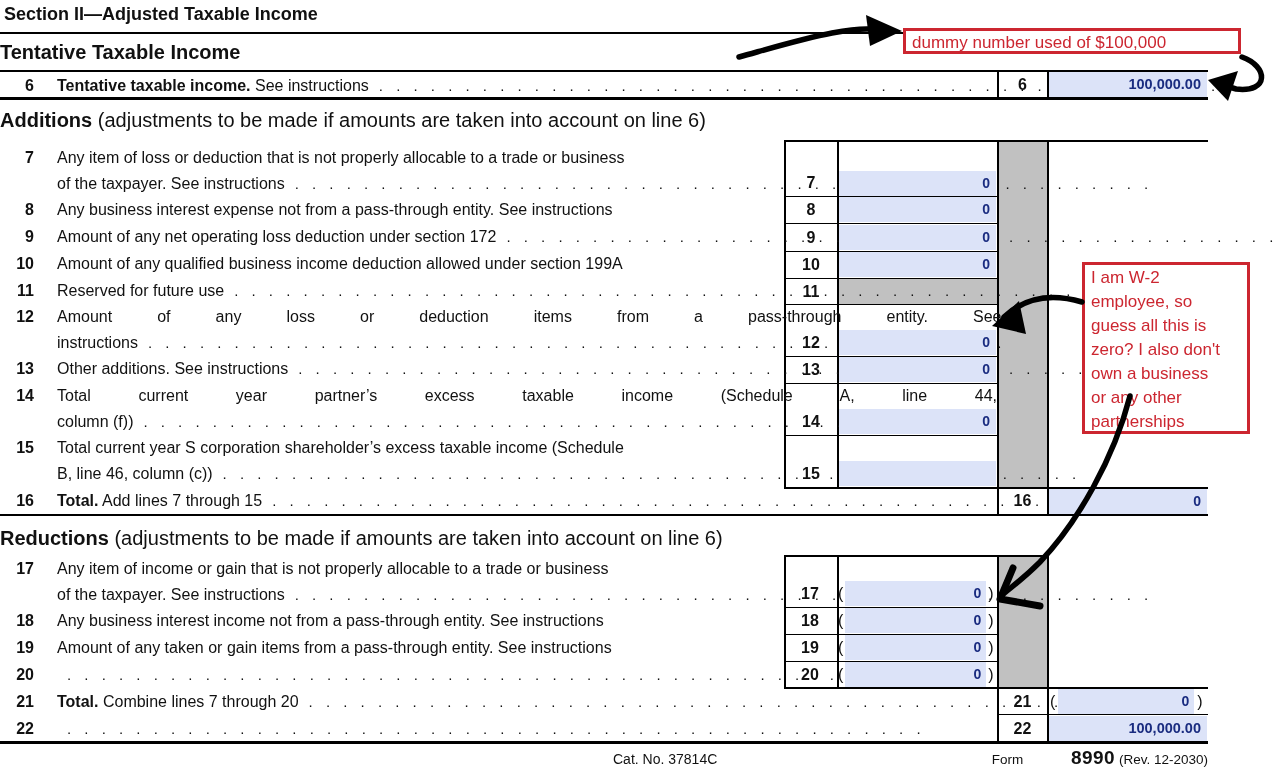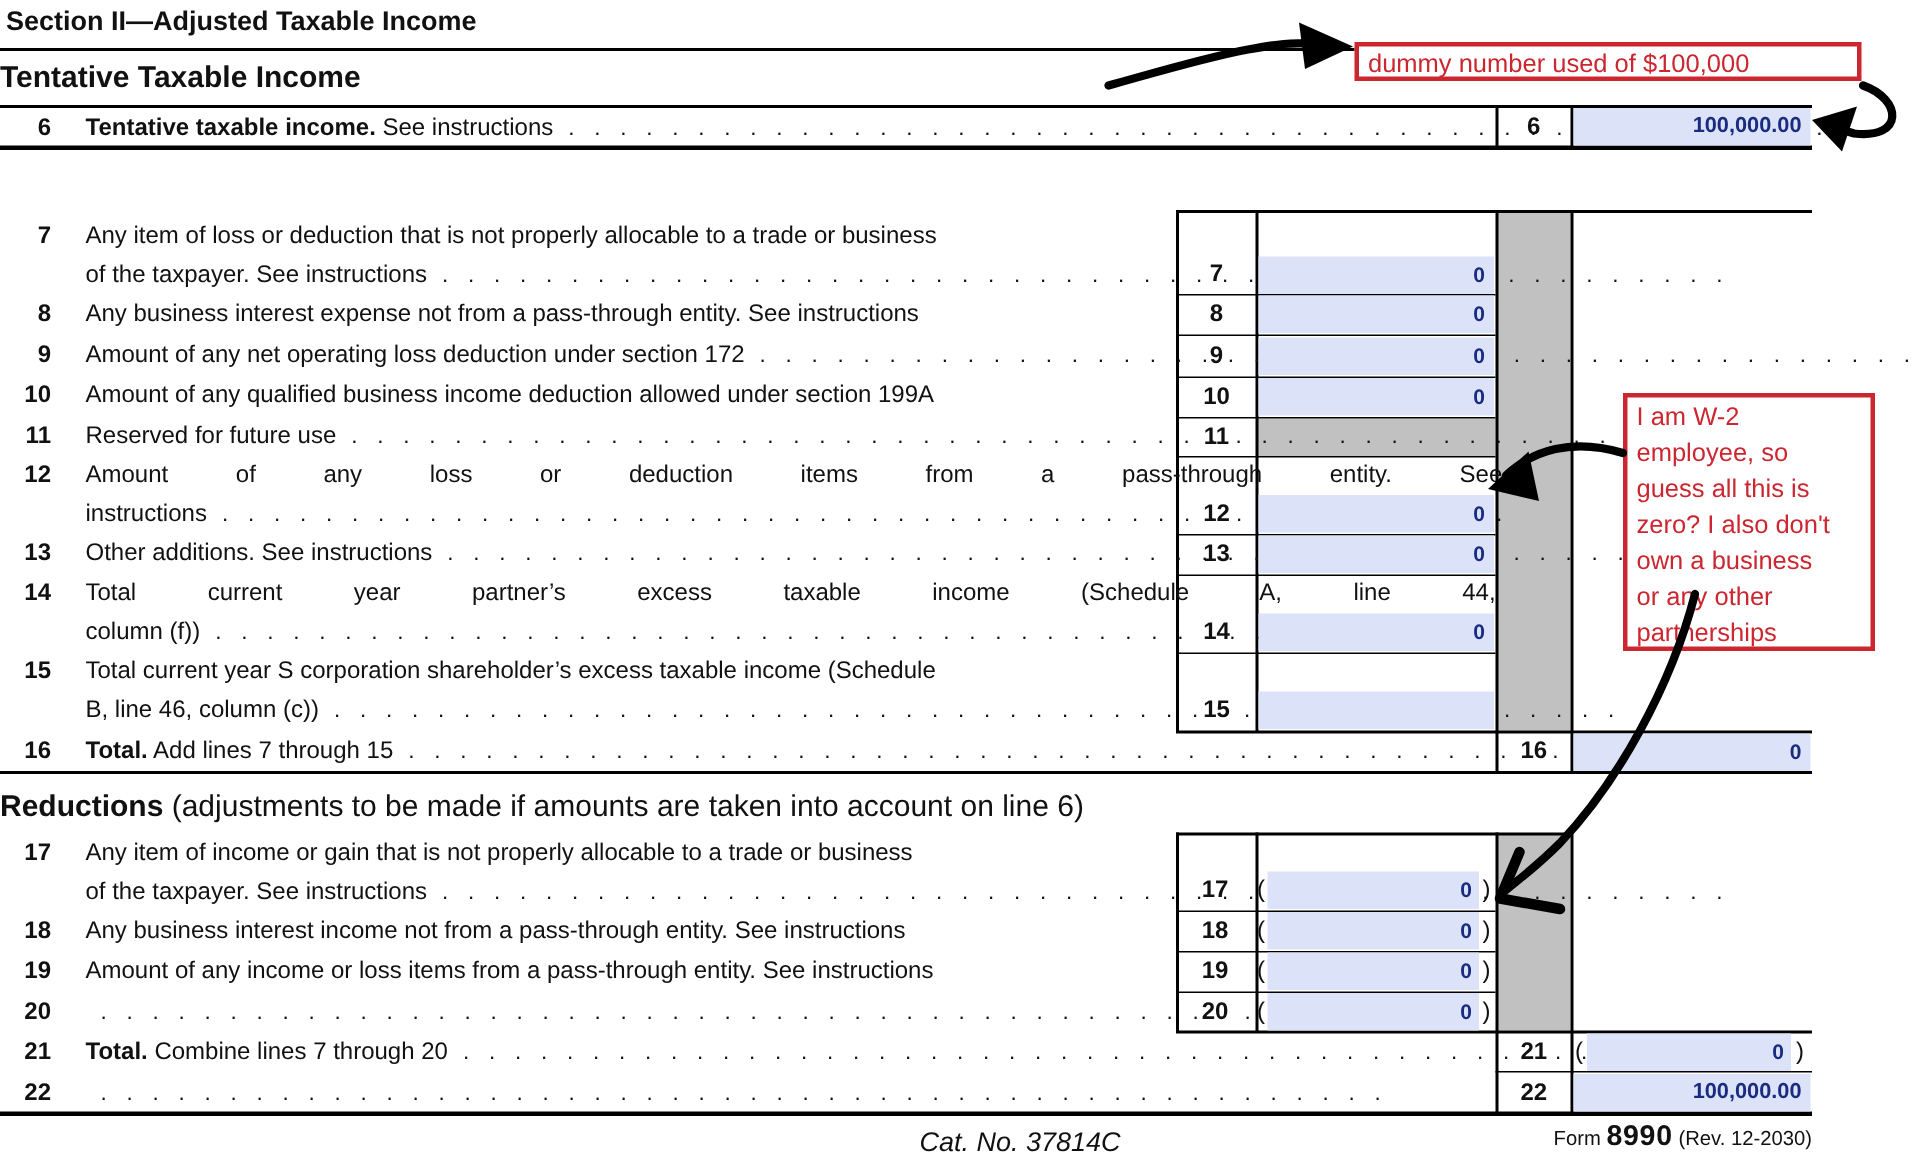--- a/index.html
+++ b/index.html
@@ -91,36 +91,37 @@
   #P21{left:1050px;top:689px;width:158px}
   #P21 .pinp{width:136px;margin:0 3px;}
   
   .rednote{position:absolute;border:3px solid #cc2630;background:#fff;color:#cc2630;
            box-sizing:border-box;font-size:17px;}
   #note1{left:903px;top:28px;width:338px;height:26px;line-height:24px;padding:0 6px;white-space:nowrap;}
   #note2{left:1082px;top:262px;width:168px;height:172px;line-height:24px;padding:1px 6px;white-space:pre-line;}
   
   .foot{position:absolute;font-size:14px;}
   #footLeft{left:4px;top:749px;font-weight:bold;font-size:15px;}
-  #footCat{left:613px;top:751px;font-size:18px;font-style:italic;}
+  #footCat{left:613px;top:751px;font-size:14px;}
   #footForm{top:747px;left:0;width:1208px;text-align:right;font-size:13.5px;}
-  #footForm .fnum{font-size:19px;font-weight:bold;letter-spacing:0.5px;}
+  #footForm .fnum{font-size:19px;font-weight:bold;letter-spacing:0.5px;margin-left:44px;}
   
   #arrows{position:absolute;left:0;top:0;width:1277px;height:779px;pointer-events:none;}
 </style>
 </head>
 <body>
 
 <div class="page">
 
   <div id="secTitle">Section II—Adjusted Taxable Income</div>
   <div class="hl" id="hlTitle"></div>
   <div class="chead" id="tentHead">Tentative Taxable Income</div>
   <div class="hl" id="hlTent"></div>
   <div class="hl" id="hlR6"></div>
+  <div class="chead" id="addHead"><b>Additions</b><span> (adjustments to be made if amounts are taken into account on line 6)</span></div>
   <div class="chead" id="reduHead"><b>Reductions</b><span> (adjustments to be made if amounts are taken into account on line 6)</span></div>
 
   <div class="gray" id="grayA"></div>
   <div class="gray" id="grayR"></div>
   <div class="gray" id="g11"></div>
   <div class="hl" id="hlAddTop"></div>
   <div class="hl" id="hlAddBot"></div>
   <div class="hl" id="hlRedTop"></div>
   <div class="hl" id="hlReduTop"></div>
   <div class="hl" id="hlReduBot"></div>
@@ -260,21 +261,21 @@
   <div class="lrow" id="L18">
     <div class="lnum">18</div>
     <div class="ldesc">
         <div>Any business interest income not from a pass-through entity. See instructions</div>
       </div>
   </div>
 
   <div class="lrow" id="L19">
     <div class="lnum">19</div>
     <div class="ldesc">
-        <div>Amount of any income or loss items from a pass-through entity. See instructions</div>
+        <div>Amount of any taken or gain items from a pass-through entity. See instructions</div>
       </div>
   </div>
 
   <div class="lrow" id="L20">
     <div class="lnum">20</div>
     <div class="ldesc dflex">
         <span class="dots">. . . . . . . . . . . . . . . . . . . . . . . . . . . . . . . . . . . . . . . . . . . . . . . . . .</span>
       </div>
   </div>
 

